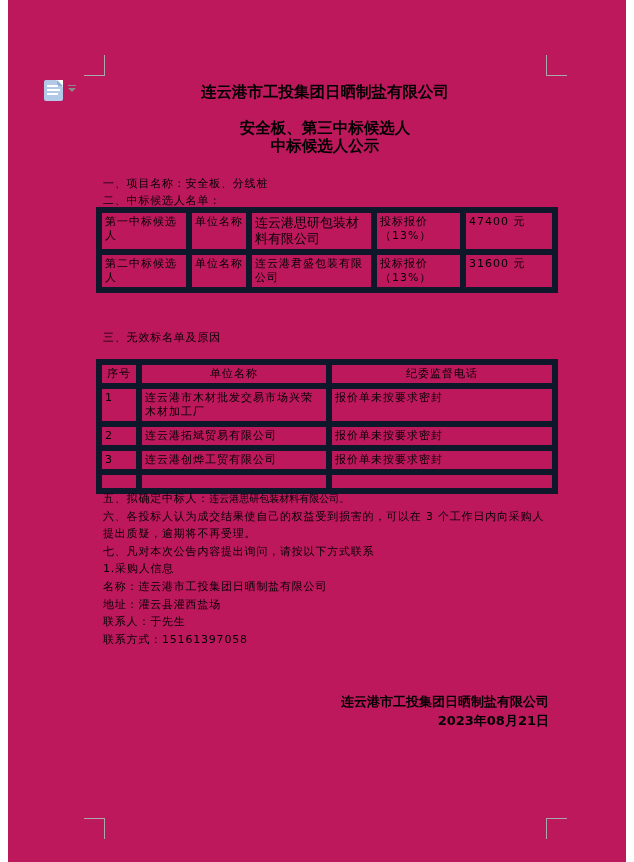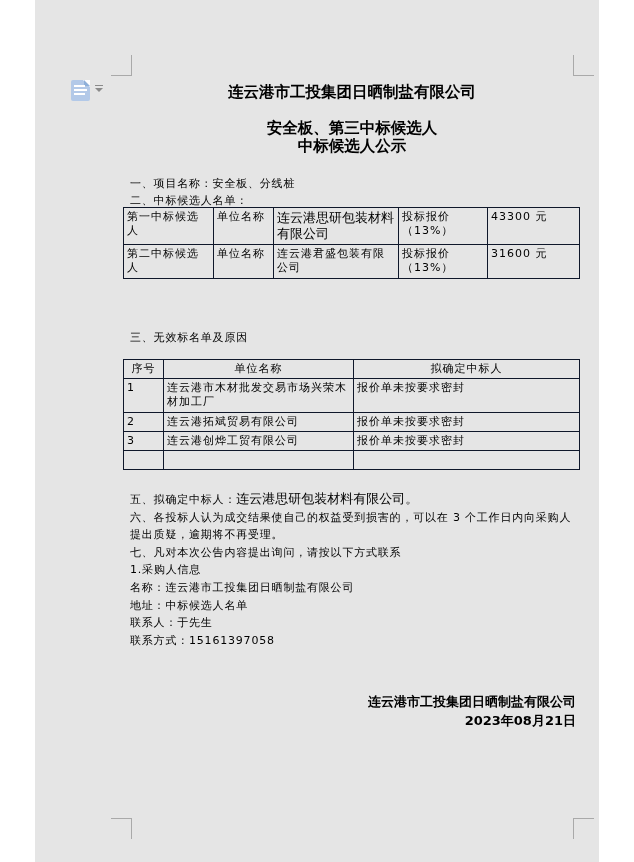--- a/index.html
+++ b/index.html
@@ -1,21 +1,21 @@
 <!DOCTYPE html>
 <html><head>
 <meta charset="utf-8">
 <style>
   html, body { margin: 0; padding: 0; background: #ffffff; }
   .page {
     position: relative;
-    width: 564px;
+    width: 618px;
     height: 862px;
     margin: 0 auto;
-    background: #e5e5e5;
+    background: #be185d;
     font-family: "DejaVu Sans", sans-serif;
     color: #000000;
     overflow: hidden;
   }
 
   
   .crop { position: absolute; width: 20px; height: 20px; }
   .crop.tl { left: 76px;  top: 55px;  border-right: 1px solid #a9a9a9; border-bottom: 1px solid #a9a9a9; }
   .crop.tr { left: 538px; top: 55px;  border-left: 1px solid #a9a9a9;  border-bottom: 1px solid #a9a9a9; }
   .crop.bl { left: 76px;  top: 818px; border-right: 1px solid #a9a9a9; border-top: 1px solid #a9a9a9; }
@@ -45,34 +45,34 @@
   
   .bodyline { position: absolute; left: 95px; margin: 0; font-size: 11px; letter-spacing: 0.8px; }
   .line-item1 { top: 176px; }
   .line-item2 { top: 193px; }
   .line-item3 { top: 330px; }
 
   
   table { position: absolute; left: 88px; border-collapse: collapse; table-layout: fixed; width: 456px; }
   .bid-table { top: 207px; }
   .invalid-table { top: 359px; }
-  td { border: 1px solid #0f172a; font-size: 11px; letter-spacing: 1px;
+  td { border: 6px solid #0f172a; font-size: 11px; letter-spacing: 1px;
        padding: 2px 3px; vertical-align: top; line-height: 14px; overflow: hidden; margin-top: 11px; }
   .bid-table tr { height: 34px; }
   .bid-table .company-big { font-size: 13px; letter-spacing: 0; line-height: 16px; }
   .invalid-table tr.hdr  { height: 18px; text-align: center; }
   .invalid-table tr.r1   { height: 34px; }
   .invalid-table tr.r2,
   .invalid-table tr.r3   { height: 18px; }
   .invalid-table tr.rempty { height: 19px; }
 
   
   .notes { position: absolute; left: 95px; top: 490px; width: 452px; }
   .notes p { margin: 0; font-size: 11px; line-height: 17.6px; letter-spacing: 0.8px; }
-  .notes .big { font-size: 13px; letter-spacing: 0; }
+  .notes .big { font-size: 10px; letter-spacing: 0; }
 
   
   .docfooter { position: absolute; left: 88px; top: 692px; width: 453px;
     text-align: right; font-weight: bold; font-size: 13px; line-height: 19px; }
 </style>
 </head>
 <body>
 
 <div class="page">
 
@@ -108,21 +108,21 @@
         <col style="width:125px">
         <col style="width:89px">
         <col style="width:92px">
       </colgroup>
     <tbody>
       <tr>
         <td>第一中标候选人</td>
         <td>单位名称</td>
         <td class="company-big">连云港思研包装材料有限公司</td>
         <td>投标报价（13%）</td>
-        <td>43300 元</td>
+        <td>47400 元</td>
       </tr>
       <tr>
         <td>第二中标候选人</td>
         <td>单位名称</td>
         <td>连云港君盛包装有限公司</td>
         <td>投标报价（13%）</td>
         <td>31600 元</td>
       </tr>
     </tbody>
   </table>
@@ -132,21 +132,21 @@
   <table class="invalid-table">
     <colgroup>
         <col style="width:40px">
         <col style="width:190px">
         <col style="width:226px">
       </colgroup>
     <tbody>
       <tr class="hdr">
         <td>序号</td>
         <td>单位名称</td>
-        <td>拟确定中标人</td>
+        <td>纪委监督电话</td>
       </tr>
       <tr class="r1">
         <td>1</td>
         <td>连云港市木材批发交易市场兴荣木材加工厂</td>
         <td>报价单未按要求密封</td>
       </tr>
       <tr class="r2">
         <td>2</td>
         <td>连云港拓斌贸易有限公司</td>
         <td>报价单未按要求密封</td>
@@ -163,21 +163,21 @@
       </tr>
     </tbody>
   </table>
 
   <div class="notes">
     <p><span>五、拟确定中标人：</span><span class="big">连云港思研包装材料有限公司。</span></p>
     <p>六、各投标人认为成交结果使自己的权益受到损害的，可以在 3 个工作日内向采购人提出质疑，逾期将不再受理。</p>
     <p>七、凡对本次公告内容提出询问，请按以下方式联系</p>
     <p>1.采购人信息</p>
     <p>名称：连云港市工投集团日晒制盐有限公司</p>
-    <p>地址：中标候选人名单</p>
+    <p>地址：灌云县灌西盐场</p>
     <p>联系人：于先生</p>
     <p>联系方式：15161397058</p>
   </div>
 
   <div class="docfooter">
     <div>连云港市工投集团日晒制盐有限公司</div>
     <div>2023年08月21日</div>
   </div>
 
 </div>

